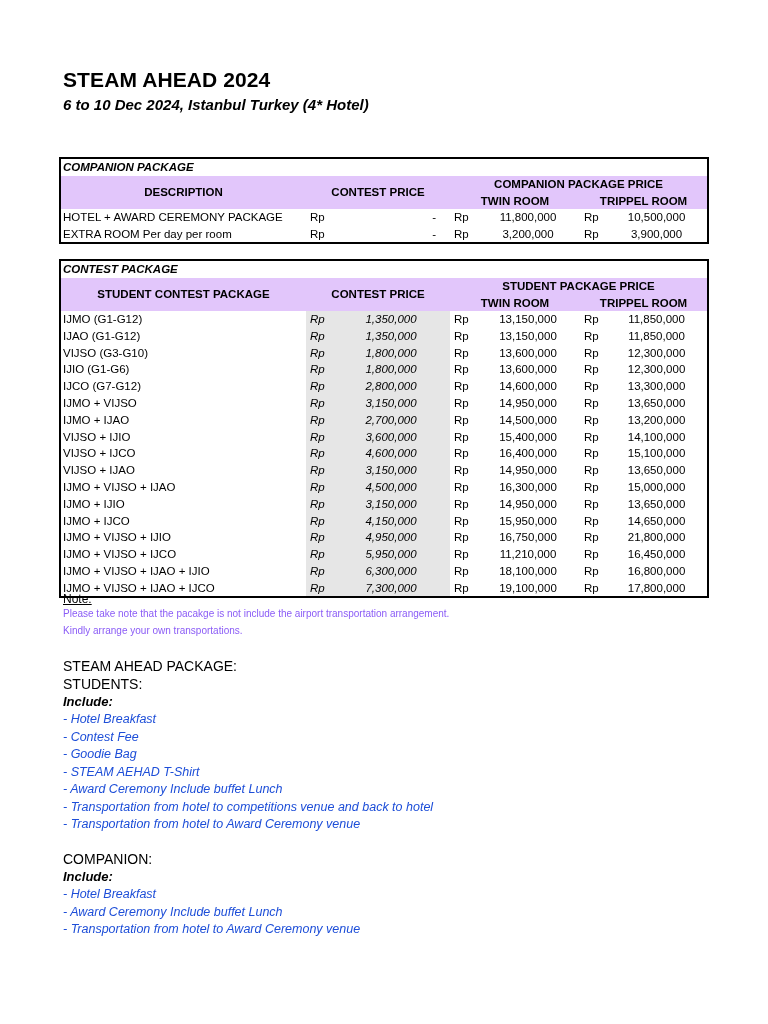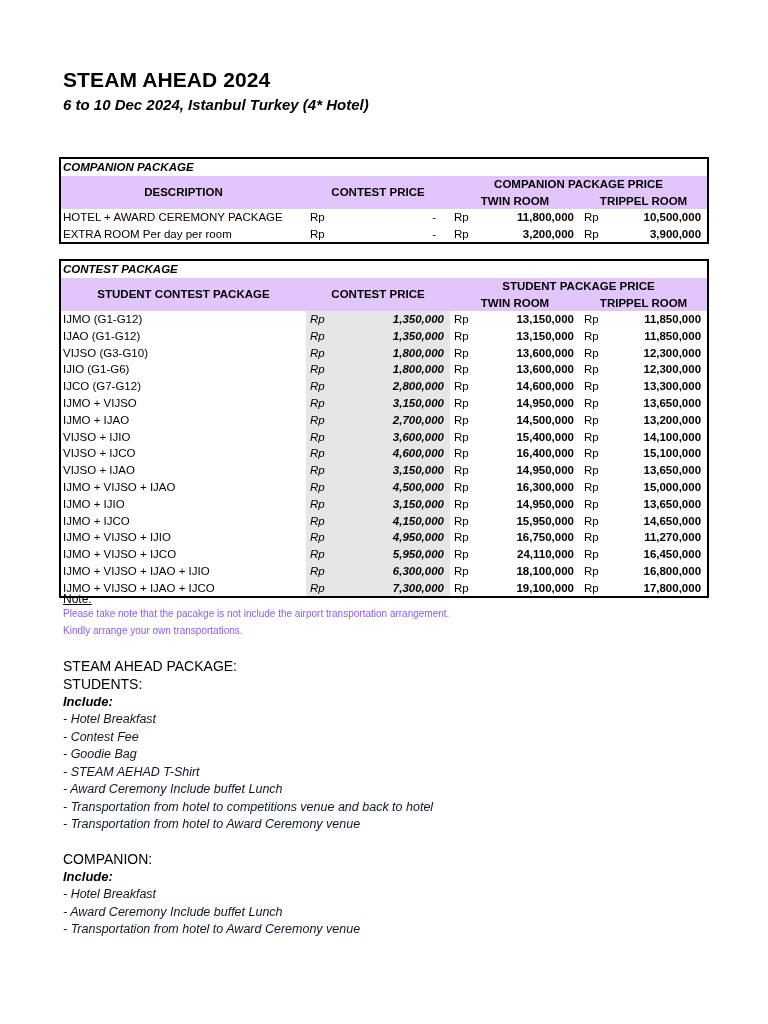--- a/index.html
+++ b/index.html
@@ -18,36 +18,36 @@
     table.sheet {
       position: absolute; left: 59px; width: 648px;
       border-collapse: collapse; border: 2px solid #000;
       font-size: 11.5px; table-layout: fixed; margin-top: 24px;
     }
     table.sheet td { padding: 0 2px; height: 16.8px; white-space: nowrap; overflow: hidden; }
     .sec-label td { font-style: italic; font-weight: bold; font-size: 11.5px; height: 16px; }
     .hdr td { background: #e2c6fb; font-weight: bold; text-align: center; }
     .hdr td.subhdr { height: 16px; }
     .rp { text-align: left; padding-left: 4px !important; }
-    .num { text-align: right; padding-right: 6px !important; font-weight: bold; }
+    .num { text-align: center; padding-right: 6px !important; }
     .grey { background: #e6e6e6; font-style: italic; }
     .dash { text-align: right; padding-right: 14px !important; }
     #t1 { top: 133px; }
     #t2 { top: 235px; }
     .note-title {
       position: absolute; left: 63px; top: 592px; font-size: 12px;
       font-weight: normal; text-decoration: underline;
     }
     .note-line {
       position: absolute; left: 63px; font-size: 10px; color: #8b5cf6;
     }
     .plain { position: absolute; left: 63px; font-size: 14px; }
     .u { }
     .inc { position: absolute; left: 63px; font-size: 13px; font-style: italic; font-weight: bold; }
-    .li { position: absolute; left: 63px; font-size: 12.5px; font-style: italic; color: #0f172a; }
+    .li { position: absolute; left: 63px; font-size: 12.5px; font-style: italic; color: #1d4ed8; }
   </style>
 </head>
 <body>
 
 <div class="title">STEAM AHEAD 2024</div>
 <div class="subtitle">6 to 10 Dec 2024, Istanbul Turkey (4* Hotel)</div>
 
 <table class="sheet" id="t1">
   <colgroup>
     <col style="width:246px">
@@ -234,28 +234,28 @@
         <td class="rp">Rp</td>
         <td class="num">14,650,000</td>
       </tr>
       <tr>
         <td>IJMO + VIJSO + IJIO</td>
         <td class="rp grey">Rp</td>
         <td class="num grey">4,950,000</td>
         <td class="rp">Rp</td>
         <td class="num">16,750,000</td>
         <td class="rp">Rp</td>
-        <td class="num">11,270,000</td>
+        <td class="num">21,800,000</td>
       </tr>
       <tr>
         <td>IJMO + VIJSO + IJCO</td>
         <td class="rp grey">Rp</td>
         <td class="num grey">5,950,000</td>
         <td class="rp">Rp</td>
-        <td class="num">24,110,000</td>
+        <td class="num">11,210,000</td>
         <td class="rp">Rp</td>
         <td class="num">16,450,000</td>
       </tr>
       <tr>
         <td>IJMO + VIJSO + IJAO + IJIO</td>
         <td class="rp grey">Rp</td>
         <td class="num grey">6,300,000</td>
         <td class="rp">Rp</td>
         <td class="num">18,100,000</td>
         <td class="rp">Rp</td>

